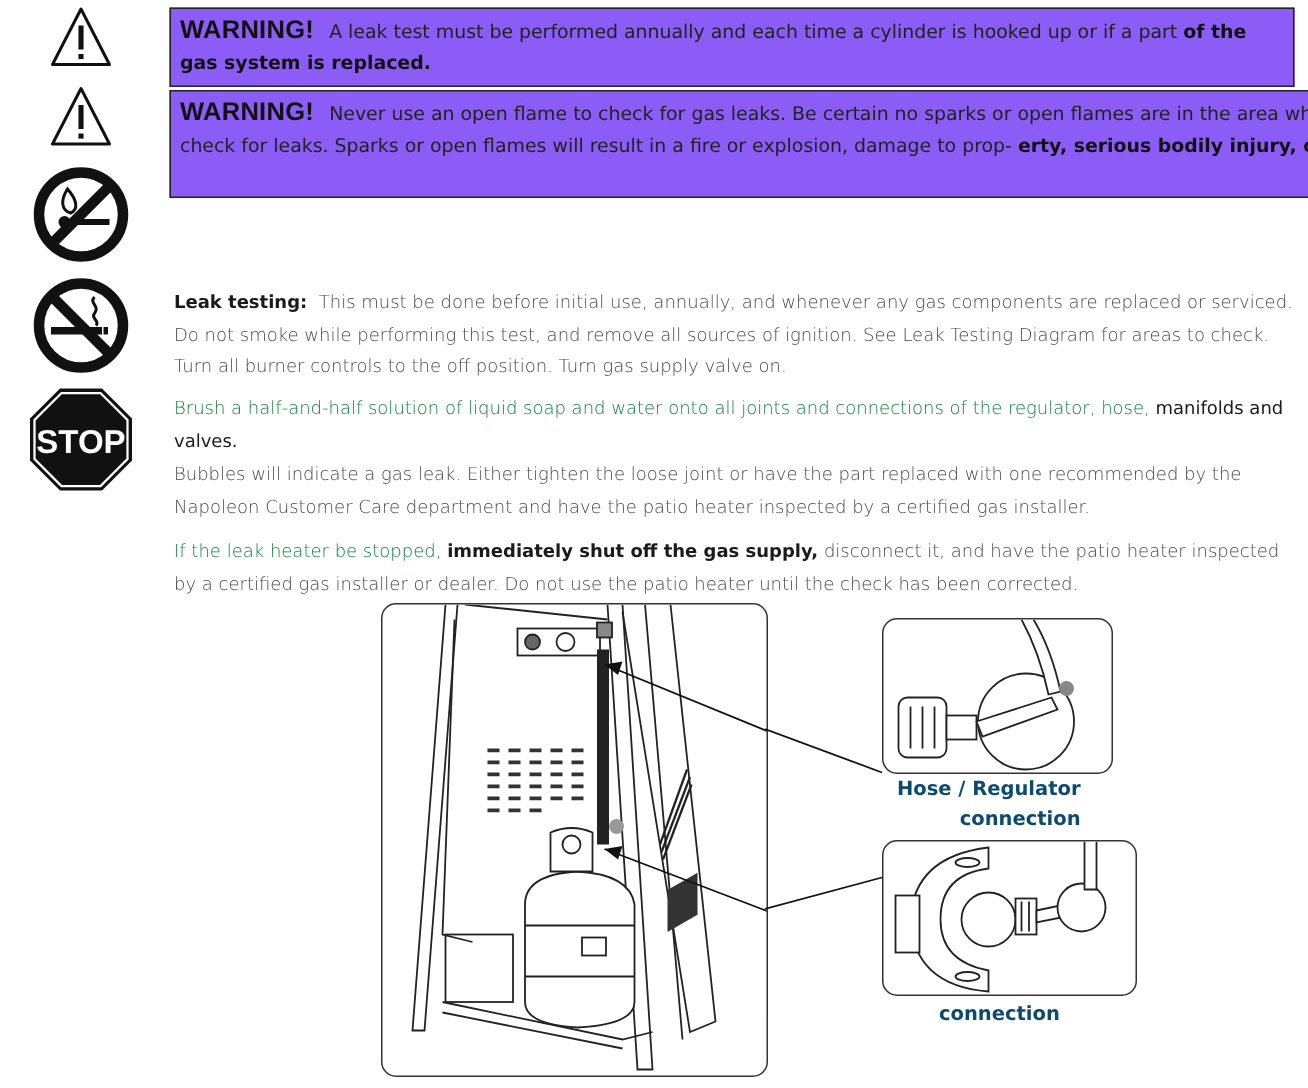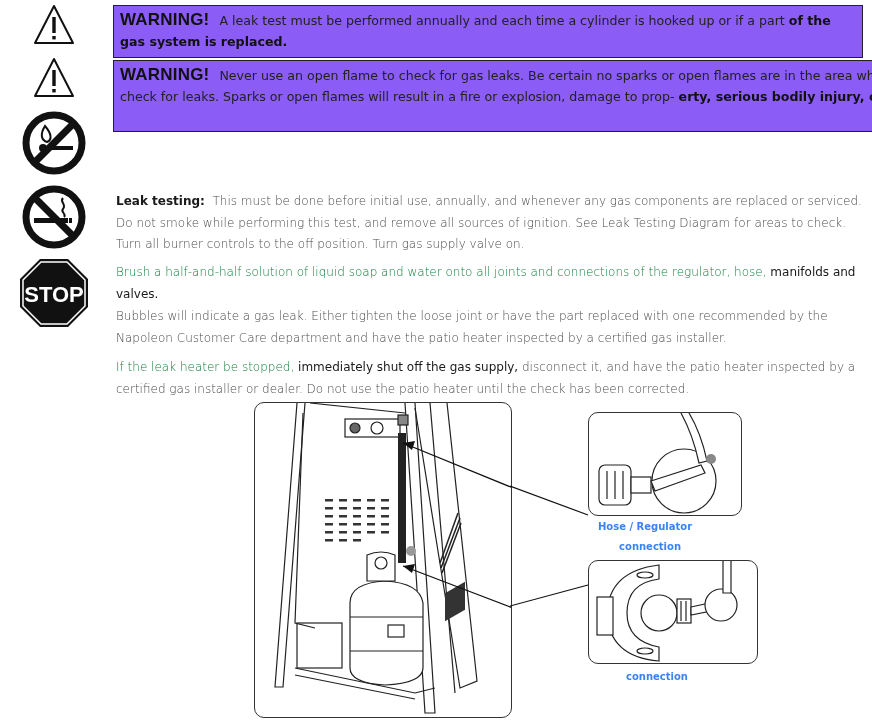--- a/index.html
+++ b/index.html
@@ -4,21 +4,21 @@
 <style>
   html, body { margin:0; padding:0; background:#ffffff; }
   body { width:872px; height:725px; position:relative; overflow:hidden; font-family:"Liberation Sans", sans-serif; color:#1a1a1a; }
   .icon { position:absolute; }
   .warn-box { position:absolute; left:113px; border:1.5px solid #222; background:#8b5cf6; padding:3px 6px 3px 6px; box-sizing:border-box; font-family:"DejaVu Sans", sans-serif; font-size:12.6px; line-height:21px; color:#222; }
   .warn-box .hd { font-family:"Liberation Sans", sans-serif; font-weight:bold; font-size:17px; letter-spacing:0.2px; margin-right:10px; color:#111; }
   .warn-box b { font-weight:bold; color:#111; }
   .para { position:absolute; left:116px; width:750px; font-family:"DejaVu Sans", sans-serif; font-size:12px; line-height:21.5px; color:#4a4a4a; font-weight:300;margin-top:31px; }
   .para b { color:#1a1a1a; font-weight:bold; }
   .para .dark { color:#15803d; }
-  .caption { position:absolute; font-family:"DejaVu Sans", sans-serif; font-weight:bold; font-size:10px; line-height:20px; color:#3b82f6; text-align:center; }
+  .caption { position:absolute; font-family:"DejaVu Sans", sans-serif; font-weight:bold; font-size:13px; line-height:20px; color:#0c4a6e; text-align:right; }
   .frame { position:absolute; border:1.5px solid #333; border-radius:10px; background:#fff; box-sizing:border-box; overflow:hidden; }
 </style>
 </head>
 <body>
 
 <svg class="icon" style="left:32px;top:3px;" width="44" height="44" viewBox="0 0 44 44">
   <path d="M22 3 L41 40 L3 40 Z" fill="none" stroke="#111" stroke-width="2" stroke-linejoin="round"></path>
   <rect x="20.3" y="14" width="3.4" height="16" fill="#111"></rect>
   <rect x="20.3" y="33" width="3.4" height="3.4" fill="#111"></rect>
 </svg>
@@ -69,21 +69,21 @@
   <span class="dark">Brush a half-and-half solution of liquid soap and water onto all joints and connections of the regulator, hose,</span>
   <b style="font-weight:normal;">manifolds and valves.</b>
 </div>
 
 <div class="para" style="top:275px;">
   <span>Bubbles will indicate a gas leak. Either tighten the loose joint or have the part replaced with one recommended by the Napoleon Customer Care department and have the patio heater inspected by a certified gas installer.</span>
 </div>
 
 <div class="para" style="top:326px;">
   <span class="dark">If the leak heater be stopped,</span>
-  <b style="font-weight:normal;">immediately shut off the gas supply,</b>
+  <b style="font-weight:bold;">immediately shut off the gas supply,</b>
   <span>disconnect it, and have the patio heater inspected by a certified gas installer or dealer. Do not use the patio heater until the check has been corrected.</span>
 </div>
 
 <div class="frame" style="left:254px;top:402px;width:258px;height:316px;">
   <svg width="258" height="316" viewBox="0 0 258 316">
     <g fill="none" stroke="#222" stroke-width="1.2">
 
       <path d="M42 0 L20 284 L28 284 L50 0"></path>
       <path d="M150 0 L170 310 L180 310 L160 0"></path>
       <path d="M175 0 L200 290"></path>

